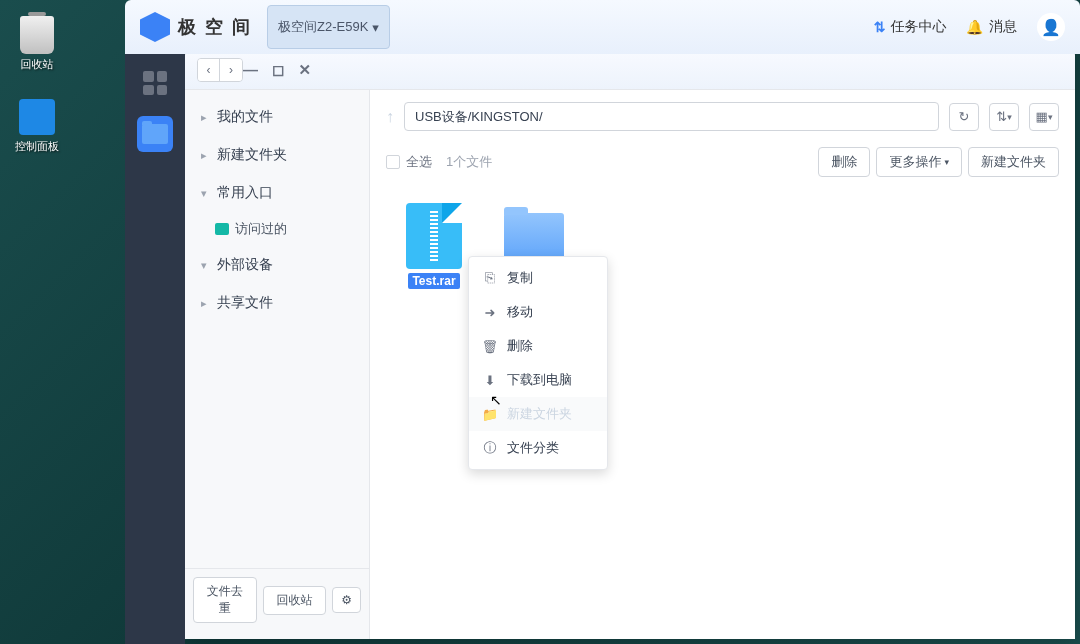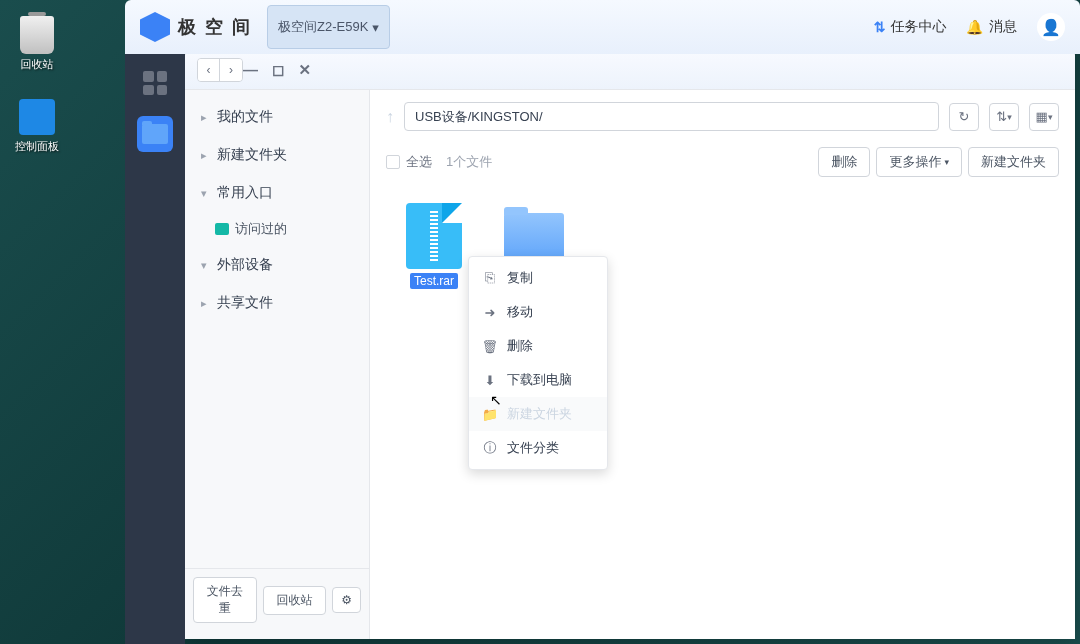--- a/index.html
+++ b/index.html
@@ -59,21 +59,21 @@
     .up-btn { color: #cbd5e1; cursor: pointer; font-size: 16px; }
     .path-input { flex: 1; border: 1px solid #d1d5db; border-radius: 4px; padding: 6px 10px; font-size: 13px; color: #374151; }
     .toolbar-icon-btn { width: 30px; height: 28px; border: 1px solid #d1d5db; border-radius: 4px; display: flex; align-items: center; justify-content: center; cursor: pointer; color: #6b7280; font-size: 13px; }
     .action-bar { padding: 4px 16px 10px; display: flex; align-items: center; gap: 10px; }
     .checkbox-label { display: flex; align-items: center; gap: 6px; color: #6b7280; font-size: 13px; }
     .checkbox { width: 14px; height: 14px; border: 1px solid #d1d5db; border-radius: 2px; }
     .file-count { color: #9ca3af; font-size: 13px; margin-left: 4px; }
     .action-right { margin-left: auto; display: flex; gap: 6px; }
     .action-btn { padding: 5px 12px; border: 1px solid #d1d5db; border-radius: 4px; background: white; cursor: pointer; font-size: 13px; color: #4b5563; display: flex; align-items: center; gap: 3px; }
     
-    .file-grid { flex: 1; padding: 16px 24px; display: flex; gap: 20px; position: relative; }
+    .file-grid { flex: 1; padding: 16px 24px; display: flex; gap: 20px; position: relative; font-weight: bold; }
     .file-item { width: 80px; display: flex; flex-direction: column; align-items: center; gap: 4px; cursor: pointer; }
     .file-item.selected .file-label { background: #3b82f6; color: white; padding: 1px 4px; border-radius: 2px; }
     .file-icon-rar { width: 56px; height: 66px; background: #38bdf8; border-radius: 4px; position: relative; display: flex; align-items: center; justify-content: center; }
     .file-icon-rar::before { content: ''; position: absolute; top: 0; right: 0; border-width: 10px; border-style: solid; border-color: #0ea5e9 white white #0ea5e9; }
     .zipper { width: 8px; height: 50px; background: repeating-linear-gradient(0deg, white, white 2px, #38bdf8 2px, #38bdf8 4px); }
     .file-icon-folder { width: 60px; height: 48px; background: linear-gradient(180deg, #93c5fd 0%, #60a5fa 100%); border-radius: 3px; position: relative; margin-top: 10px; }
     .file-icon-folder::before { content: ''; position: absolute; top: -6px; left: 0; width: 24px; height: 8px; background: #93c5fd; border-radius: 3px 3px 0 0; }
     .file-label { font-size: 12px; color: #374151; text-align: center; max-width: 76px; overflow: hidden; white-space: nowrap; text-overflow: ellipsis; }
     
     .context-menu { position: absolute; top: 256px; left: 468px; width: 140px; background: white; border: 1px solid #e5e7eb; border-radius: 4px; box-shadow: 0 4px 12px rgba(0,0,0,0.15); z-index: 10; padding: 4px 0; }

